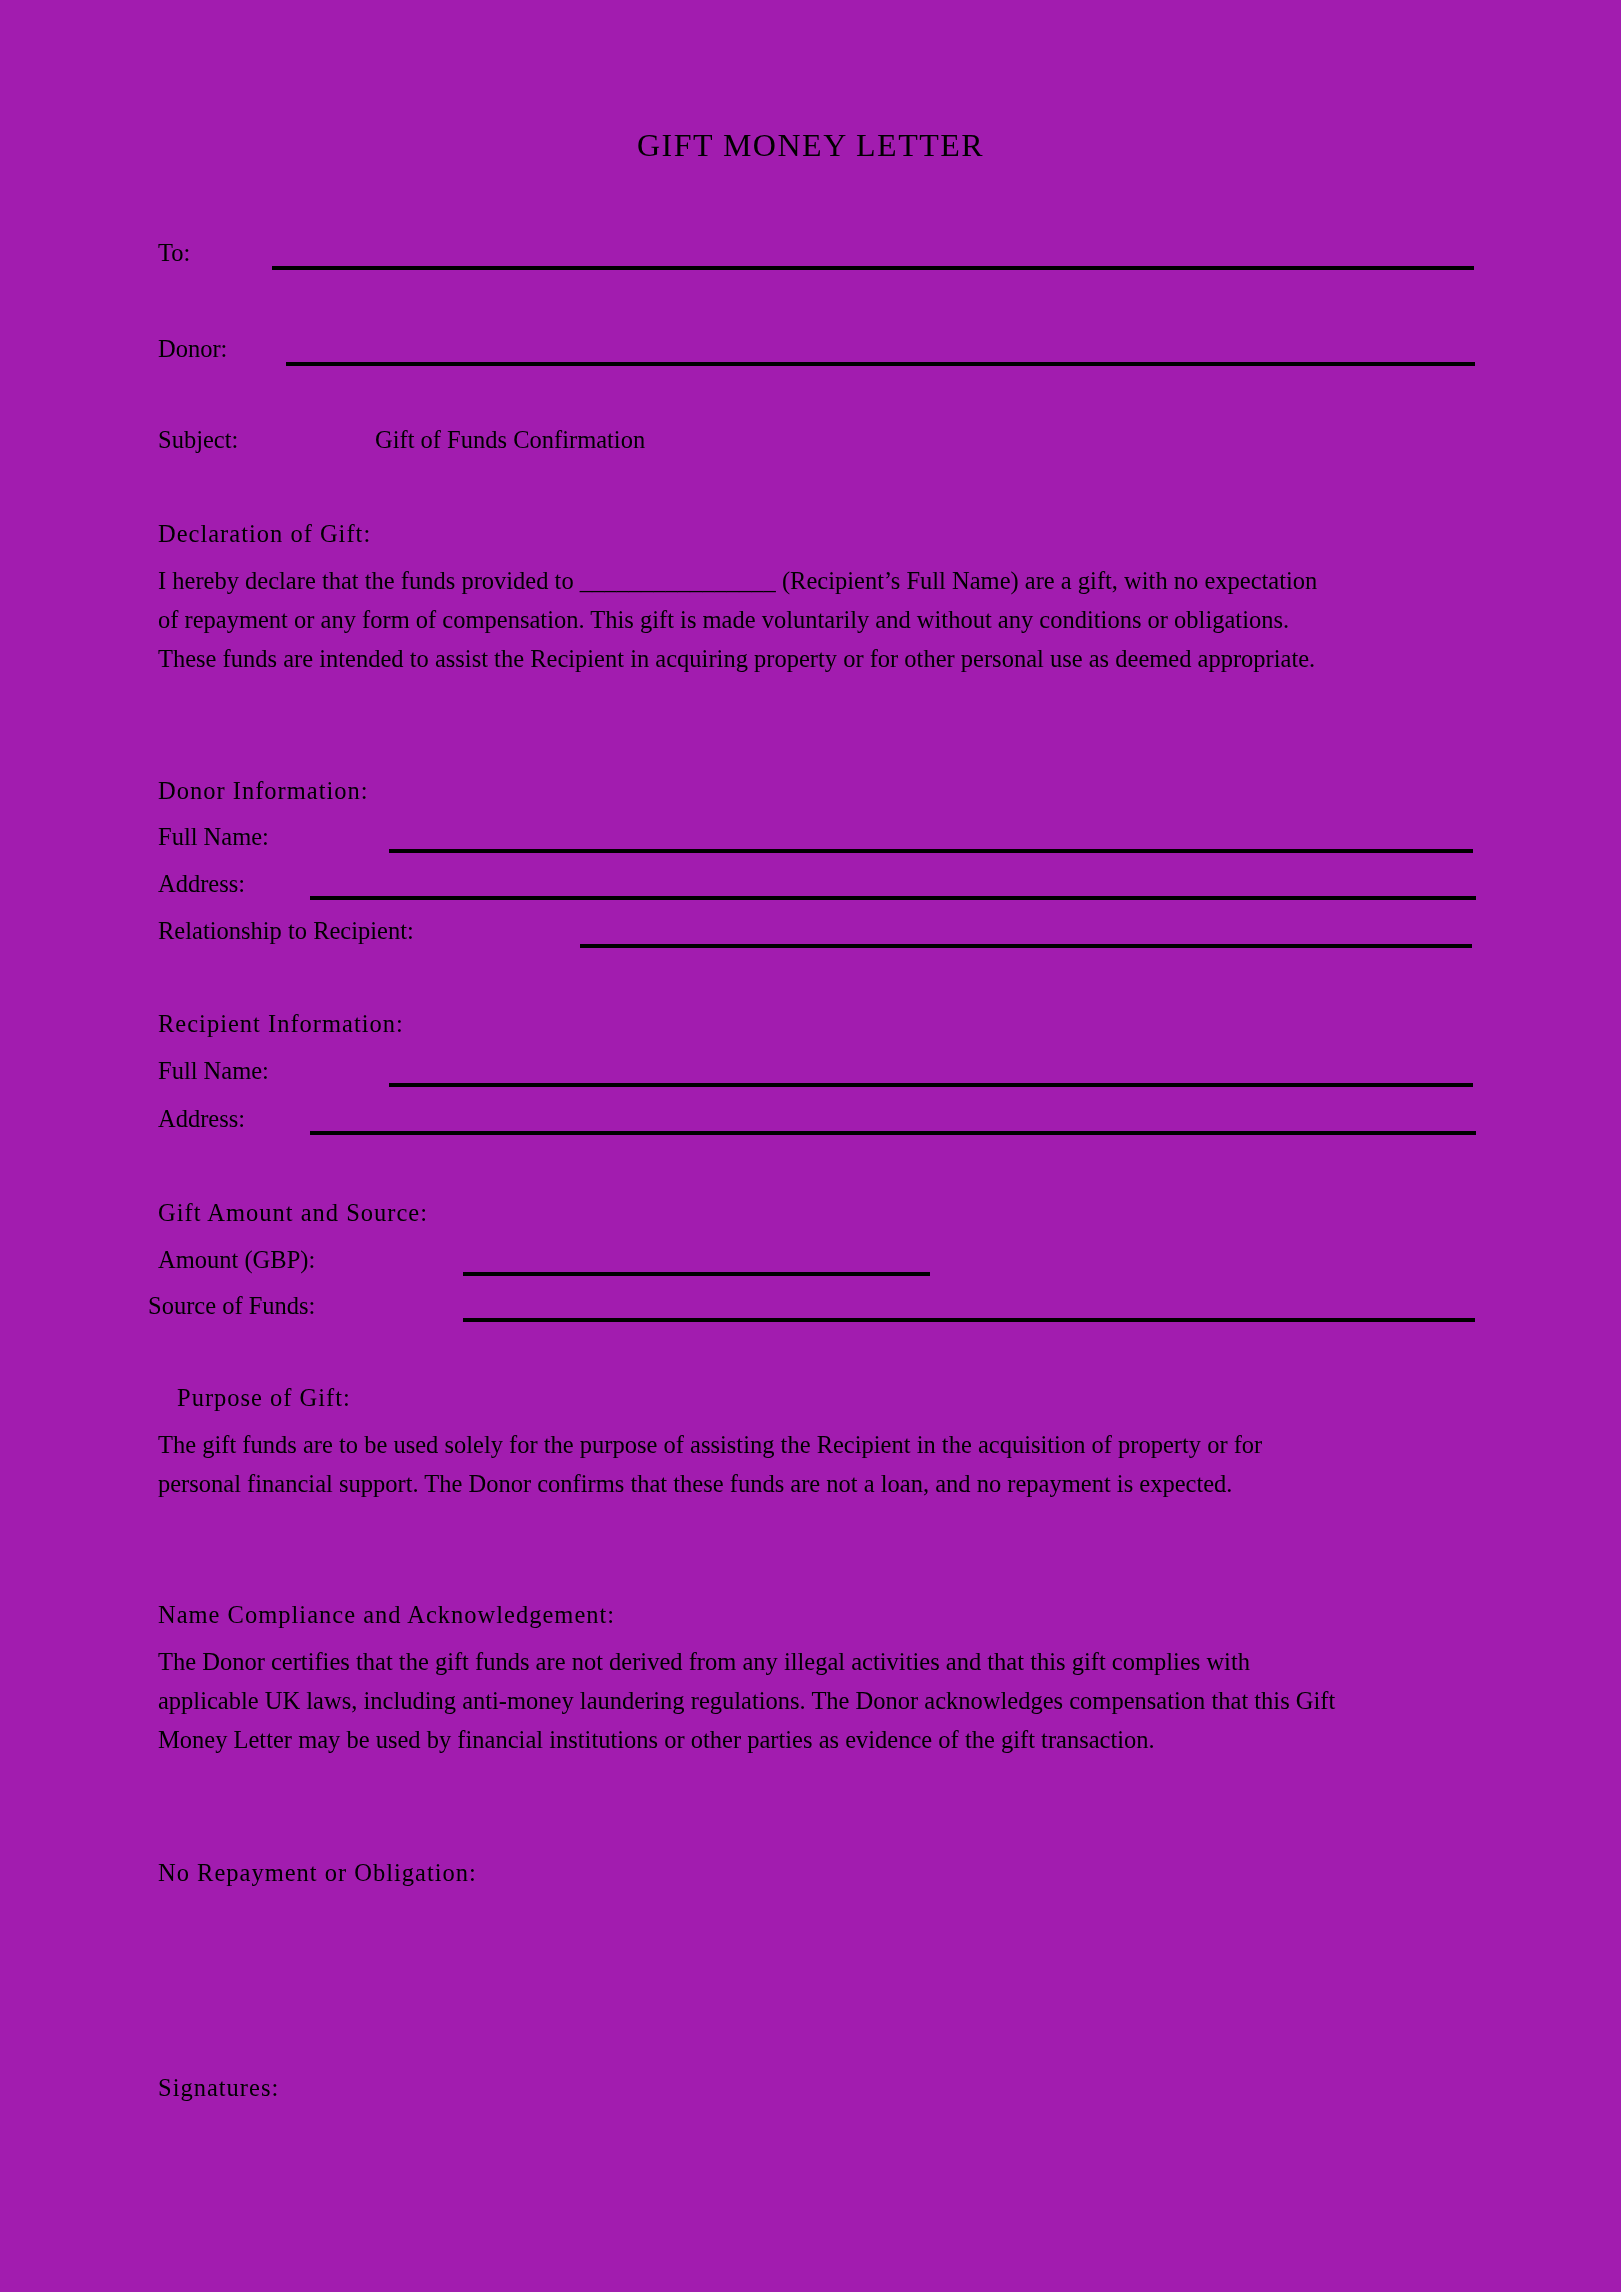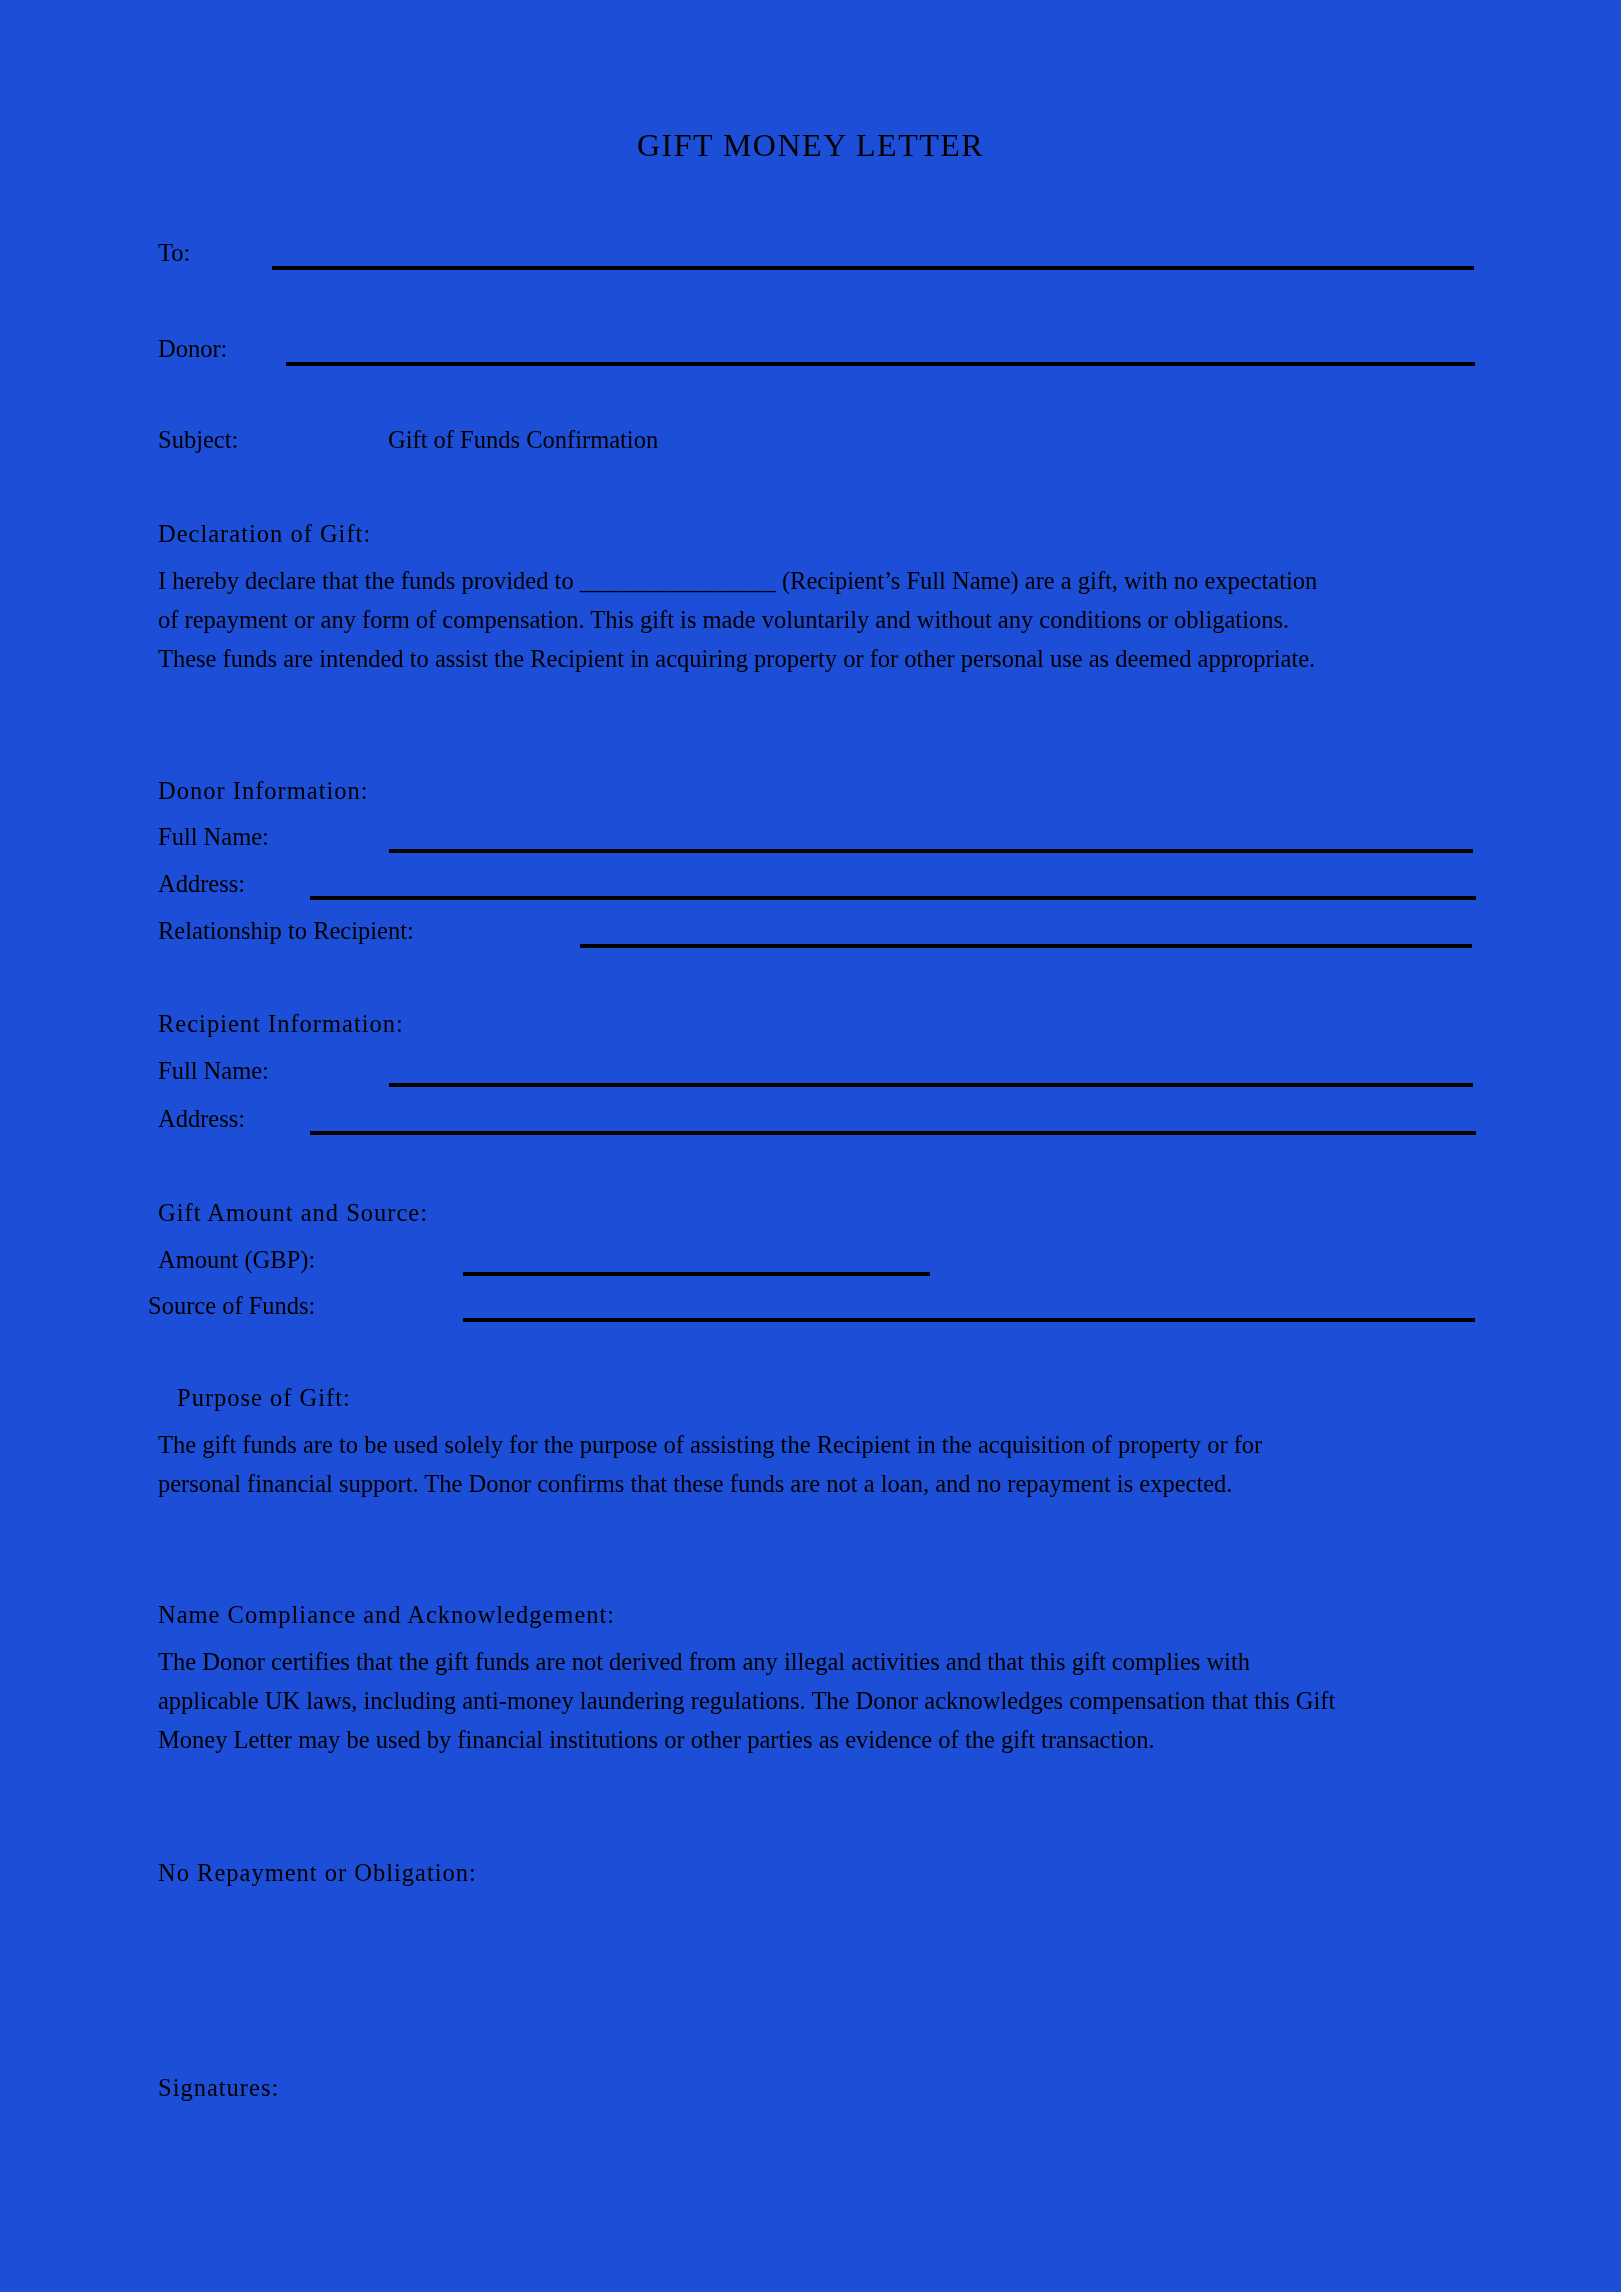--- a/index.html
+++ b/index.html
@@ -4,21 +4,21 @@
 <style>
   html, body {
     margin: 0;
     padding: 0;
     background: #ffffff;
   }
   .page {
     position: relative;
     width: 1621px;
     height: 2293px;
-    background: #1d4ed8;
+    background: #a21caf;
     color: #000000;
     font-family: "Liberation Serif", "DejaVu Serif", serif;
     font-size: 24.5px;
     overflow: hidden;
   }
   .abs { position: absolute; line-height: 1.2; white-space: nowrap; }
   .title {
     position: absolute;
     top: 127px;
     left: 0;
@@ -43,21 +43,21 @@
 
   <div class="title">GIFT MONEY LETTER</div>
 
   <div class="abs" style="left:158px; top:238px;">To:</div>
   <div class="rule" style="left:272px; top:266px; width:1202px;"></div>
 
   <div class="abs" style="left:158px; top:334px;">Donor:</div>
   <div class="rule" style="left:286px; top:362px; width:1189px;"></div>
 
   <div class="abs" style="left:158px; top:425px;text-align:right;">Subject:</div>
-  <div class="abs" style="left:375px; top:425px;margin-left:13px;">Gift of Funds Confirmation</div>
+  <div class="abs" style="left:375px; top:425px;">Gift of Funds Confirmation</div>
 
   <div class="abs heading" style="left:158px; top:519px;">Declaration of Gift:</div>
   <div class="abs para" style="left:158px; top:561px;">
       <div>I hereby declare that the funds provided to ________________ (Recipient’s Full Name) are a gift, with no expectation</div>
       <div>of repayment or any form of compensation. This gift is made voluntarily and without any conditions or obligations.</div>
       <div>These funds are intended to assist the Recipient in acquiring property or for other personal use as deemed appropriate.</div>
     </div>
 
   <div class="abs heading" style="left:158px; top:776px;">Donor Information:</div>
 

